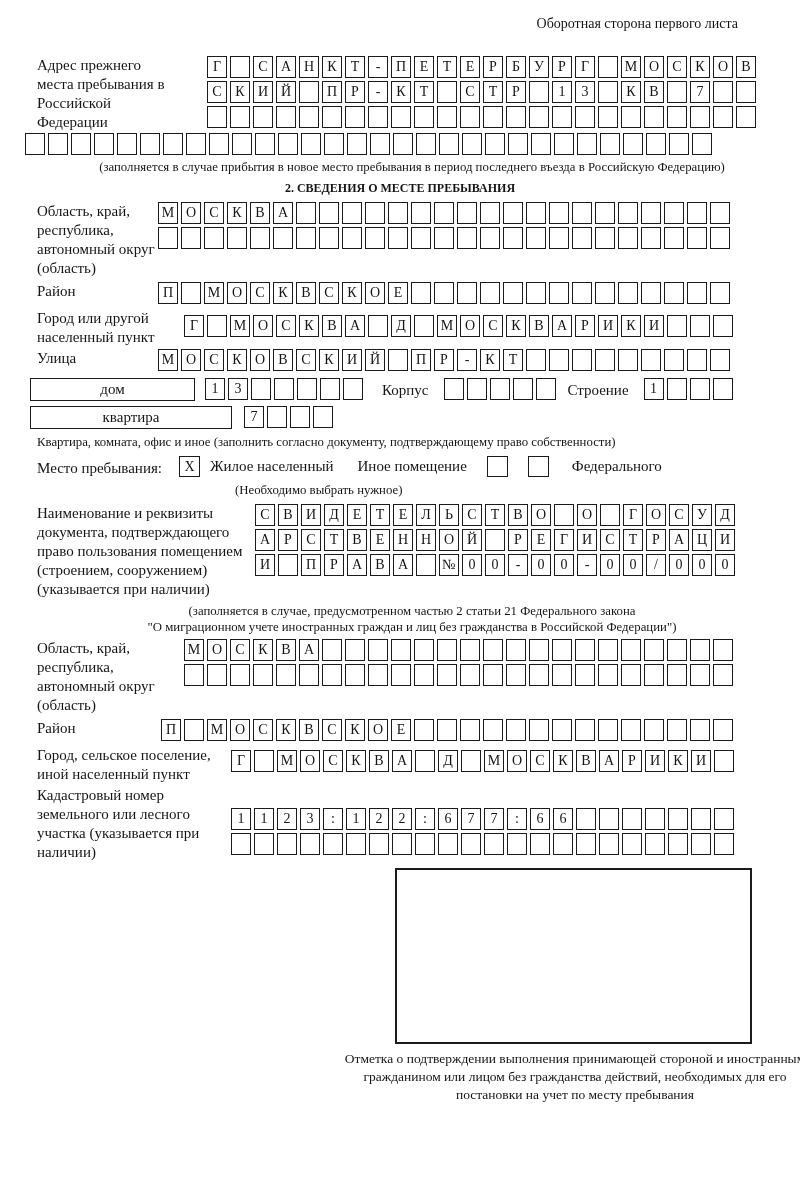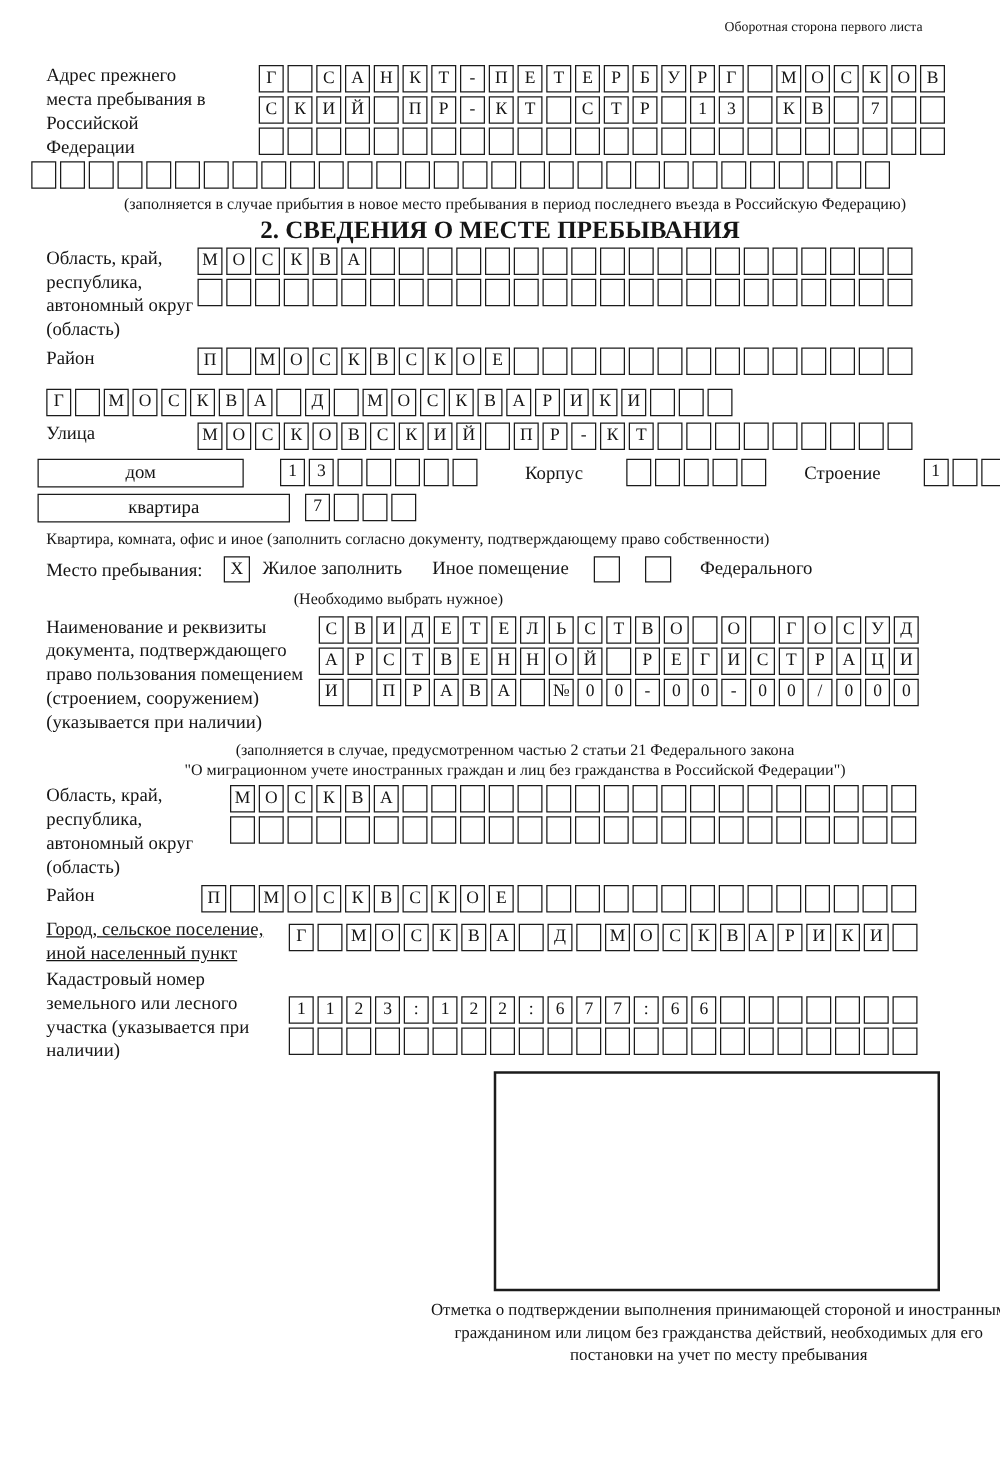--- a/index.html
+++ b/index.html
@@ -4,35 +4,35 @@
 <style>
   * { margin: 0; padding: 0; box-sizing: content-box; }
   html, body { background: #ffffff; }
   body {
     width: 800px; height: 1180px; overflow: hidden;
     font-family: "Liberation Serif", "DejaVu Serif", serif;
     color: #151515;
   }
   .page { width: 800px; height: 1180px; padding-top: 16px; position: relative; }
 
-  .corner-note { text-align: right; padding-right: 62px; font-size: 11px; }
+  .corner-note { text-align: right; padding-right: 62px; font-size: 14px; }
 
   .form-line { display: flex; align-items: flex-start; }
   .flabel { font-size: 15px; line-height: 19px; flex: none; }
   .cells-col { flex: none; }
   .cells { white-space: nowrap; height: 23px; margin-bottom: 2px; }
   .cell {
     display: inline-block; width: 18px; height: 20px;
     border: 1.5px solid #1b1b1b; margin-right: 3px;
     text-align: center; font-size: 14px; line-height: 20px;
     vertical-align: top; background: #fff;
   }
   .note { font-size: 12.8px; line-height: 16px; }
   .note.center { text-align: center; padding-left: 24px; }
-  .sec-title { text-align: center; font-size: 20px; font-weight: bold; line-height: 19px; }
+  .sec-title { text-align: center; font-size: 12px; font-weight: bold; line-height: 19px; }
 
   .typebox {
     border: 1.5px solid #1b1b1b; height: 21px; line-height: 21px;
     text-align: center; font-size: 15px; flex: none; background: #fff;
   }
   .inline-cells { white-space: nowrap; flex: none; }
   .inline-label { font-size: 15px; line-height: 24px; flex: none; }
 
   .chk {
     display: inline-block; width: 19px; height: 19px; border: 1.5px solid #1b1b1b;
@@ -53,21 +53,21 @@
   .b-h2        { margin-top: 4px; }
   .b-region1   { margin-left: 37px; margin-top: 4px; }
   .b-region1 .flabel { width: 121px; }
   .b-district1 { margin-left: 37px; margin-top: 4px; }
   .b-district1 .flabel { width: 121px; }
   .b-city1     { margin-left: 37px; margin-top: 2px; }
   .b-city1 .flabel { width: 147px; }
   .b-city1 .cells-col { padding-top: 6px; }
   .b-street    { margin-left: 37px; margin-top: 2px; }
   .b-street .flabel { width: 121px; }
-  .b-house     { margin-left: 30px; margin-top: 4px; gap: 19px; }
+  .b-house     { margin-left: 30px; margin-top: 4px; }
   .b-house .typebox { width: 163px; }
   .b-house .inline-cells { margin-left: 10px; }
   .b-house .lbl-korpus { margin-left: 16px; margin-right: 6px; text-align: right; }
   .b-house .lbl-stroenie { margin-left: 8px; margin-right: 5px; }
   .b-housenote { margin-left: 37px; margin-top: 2px; }
   .b-apt       { margin-left: 30px; margin-top: 3px; }
   .b-apt .typebox { width: 200px; }
   .b-apt .inline-cells { margin-left: 12px; }
   .b-aptnote   { margin-left: 37px; margin-top: 3px; }
   .b-staytype  { margin-left: 37px; margin-top: 6px; }
@@ -79,21 +79,21 @@
   .b-chknote   { margin-left: 235px; margin-top: 2px; }
   .b-doc       { margin-left: 37px; margin-top: 6px; }
   .b-doc .flabel { width: 218px; }
   .b-fact-title{ margin-top: 8px; }
   .b-factnotes { margin-top: 4px; }
   .b-region2   { margin-left: 37px; margin-top: 4px; }
   .b-region2 .flabel { width: 147px; }
   .b-district2 { margin-left: 37px; margin-top: 4px; }
   .b-district2 .flabel { width: 124px; }
   .b-city2     { margin-left: 37px; margin-top: 2px; }
-  .b-city2 .flabel { width: 194px; text-decoration: underline; }
+  .b-city2 .flabel { width: 194px; }
   .b-city2 .cells-col { padding-top: 4px; }
   .b-cadastre  { margin-left: 37px; margin-top: 2px; }
   .b-cadastre .flabel { width: 194px; }
   .b-cadastre .cells-col { padding-top: 22px; }
   .b-stamp     { margin-top: 6px; }
 </style>
 </head>
 <body>
 
 <div class="page">
@@ -122,20 +122,21 @@
   </div>
 
   <div class="form-line b-district1">
     <div class="flabel">Район</div>
     <div class="cells-col">
       <div class="cells"><span class="cell">П</span><span class="cell"></span><span class="cell">М</span><span class="cell">О</span><span class="cell">С</span><span class="cell">К</span><span class="cell">В</span><span class="cell">С</span><span class="cell">К</span><span class="cell">О</span><span class="cell">Е</span><span class="cell"></span><span class="cell"></span><span class="cell"></span><span class="cell"></span><span class="cell"></span><span class="cell"></span><span class="cell"></span><span class="cell"></span><span class="cell"></span><span class="cell"></span><span class="cell"></span><span class="cell"></span><span class="cell"></span><span class="cell"></span></div>
     </div>
   </div>
 
   <div class="form-line b-city1">
+    <div class="flabel">Город или другой населенный пункт</div>
     <div class="cells-col">
       <div class="cells"><span class="cell">Г</span><span class="cell"></span><span class="cell">М</span><span class="cell">О</span><span class="cell">С</span><span class="cell">К</span><span class="cell">В</span><span class="cell">А</span><span class="cell"></span><span class="cell">Д</span><span class="cell"></span><span class="cell">М</span><span class="cell">О</span><span class="cell">С</span><span class="cell">К</span><span class="cell">В</span><span class="cell">А</span><span class="cell">Р</span><span class="cell">И</span><span class="cell">К</span><span class="cell">И</span><span class="cell"></span><span class="cell"></span><span class="cell"></span></div>
     </div>
   </div>
 
   <div class="form-line b-street">
     <div class="flabel">Улица</div>
     <div class="cells-col">
       <div class="cells"><span class="cell">М</span><span class="cell">О</span><span class="cell">С</span><span class="cell">К</span><span class="cell">О</span><span class="cell">В</span><span class="cell">С</span><span class="cell">К</span><span class="cell">И</span><span class="cell">Й</span><span class="cell"></span><span class="cell">П</span><span class="cell">Р</span><span class="cell">-</span><span class="cell">К</span><span class="cell">Т</span><span class="cell"></span><span class="cell"></span><span class="cell"></span><span class="cell"></span><span class="cell"></span><span class="cell"></span><span class="cell"></span><span class="cell"></span><span class="cell"></span></div>
     </div>
@@ -153,21 +154,21 @@
   <div class="form-line b-apt">
     <div class="typebox">квартира</div>
     <div class="inline-cells cells"><span class="cell">7</span><span class="cell"></span><span class="cell"></span><span class="cell"></span></div>
   </div>
   <div class="note b-aptnote">Квартира, комната, офис и иное (заполнить согласно документу, подтверждающему право собственности)</div>
 
   <div class="form-line b-staytype">
     <div class="flabel">Место пребывания:</div>
     <div class="opt opt1">
       <span class="chk">Х</span>
-      <span class="opt-label">Жилое заполнить</span>
+      <span class="opt-label">Жилое населенный</span>
     </div>
     <div class="opt opt2">
       <span class="opt-label">Иное помещение</span>
       <span class="chk"></span>
     </div>
     <div class="opt opt3">
       <span class="chk"></span>
       <span class="opt-label">Федерального</span>
     </div>
   </div>

